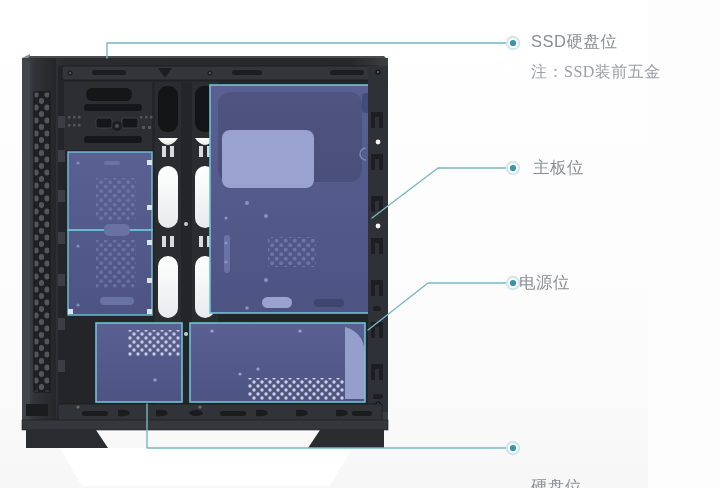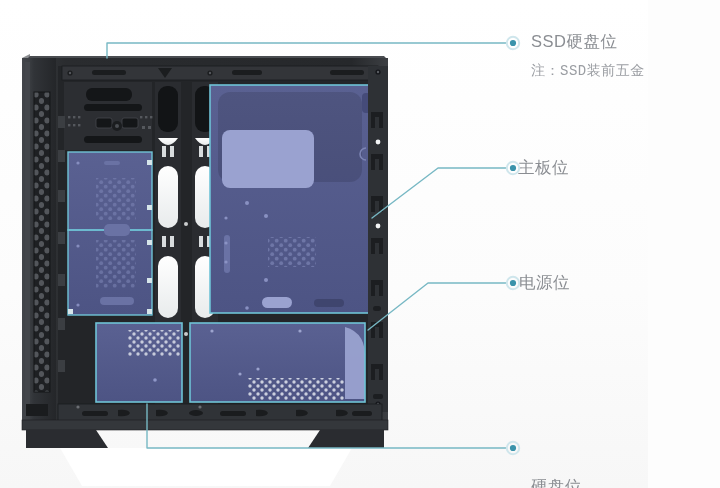--- a/index.html
+++ b/index.html
@@ -30,24 +30,24 @@
     position: absolute;
     color: #8a8d92;
     font-size: 16.5px;
     letter-spacing: 0.5px;
     white-space: nowrap;
     font-family: "Liberation Sans", sans-serif;
   }
   .callout-note {
     position: absolute;
     color: #9a9da2;
-    font-size: 14px;
+    font-size: 16px;
     letter-spacing: 0.5px;
     white-space: nowrap;
-    font-family: Liberation Mono, monospace;
+    font-family: Liberation Serif, serif;
   }
 </style>
 </head>
 <body>
 
 <div id="stage">
 
   <svg class="layer" viewBox="0 0 720 488">
     <defs>
       <linearGradient id="gBody" x1="0" y1="0" x2="1" y2="0">
@@ -318,19 +318,19 @@
     </g>
     <g>
       <circle cx="513" cy="448" r="6.2" fill="none" stroke="#cfe6ec" stroke-width="2"></circle>
       <circle cx="513" cy="448" r="3.1" fill="#3a93ab"></circle>
     </g>
   </svg>
 
   <div class="callout-label" style="left:531px; top:31px;">SSD硬盘位</div>
   <div class="callout-note" style="left:531px; top:62px;">注：SSD装前五金</div>
 
-  <div class="callout-label" style="left:518px; top:157px;">主板位</div>
+  <div class="callout-label" style="left:533px; top:157px;">主板位</div>
 
   <div class="callout-label" style="left:519px; top:272px;">电源位</div>
 
   <div class="callout-label" style="left:531px; top:437px;margin-top:39px;">硬盘位</div>
 
 </div>
 
 </body></html>

